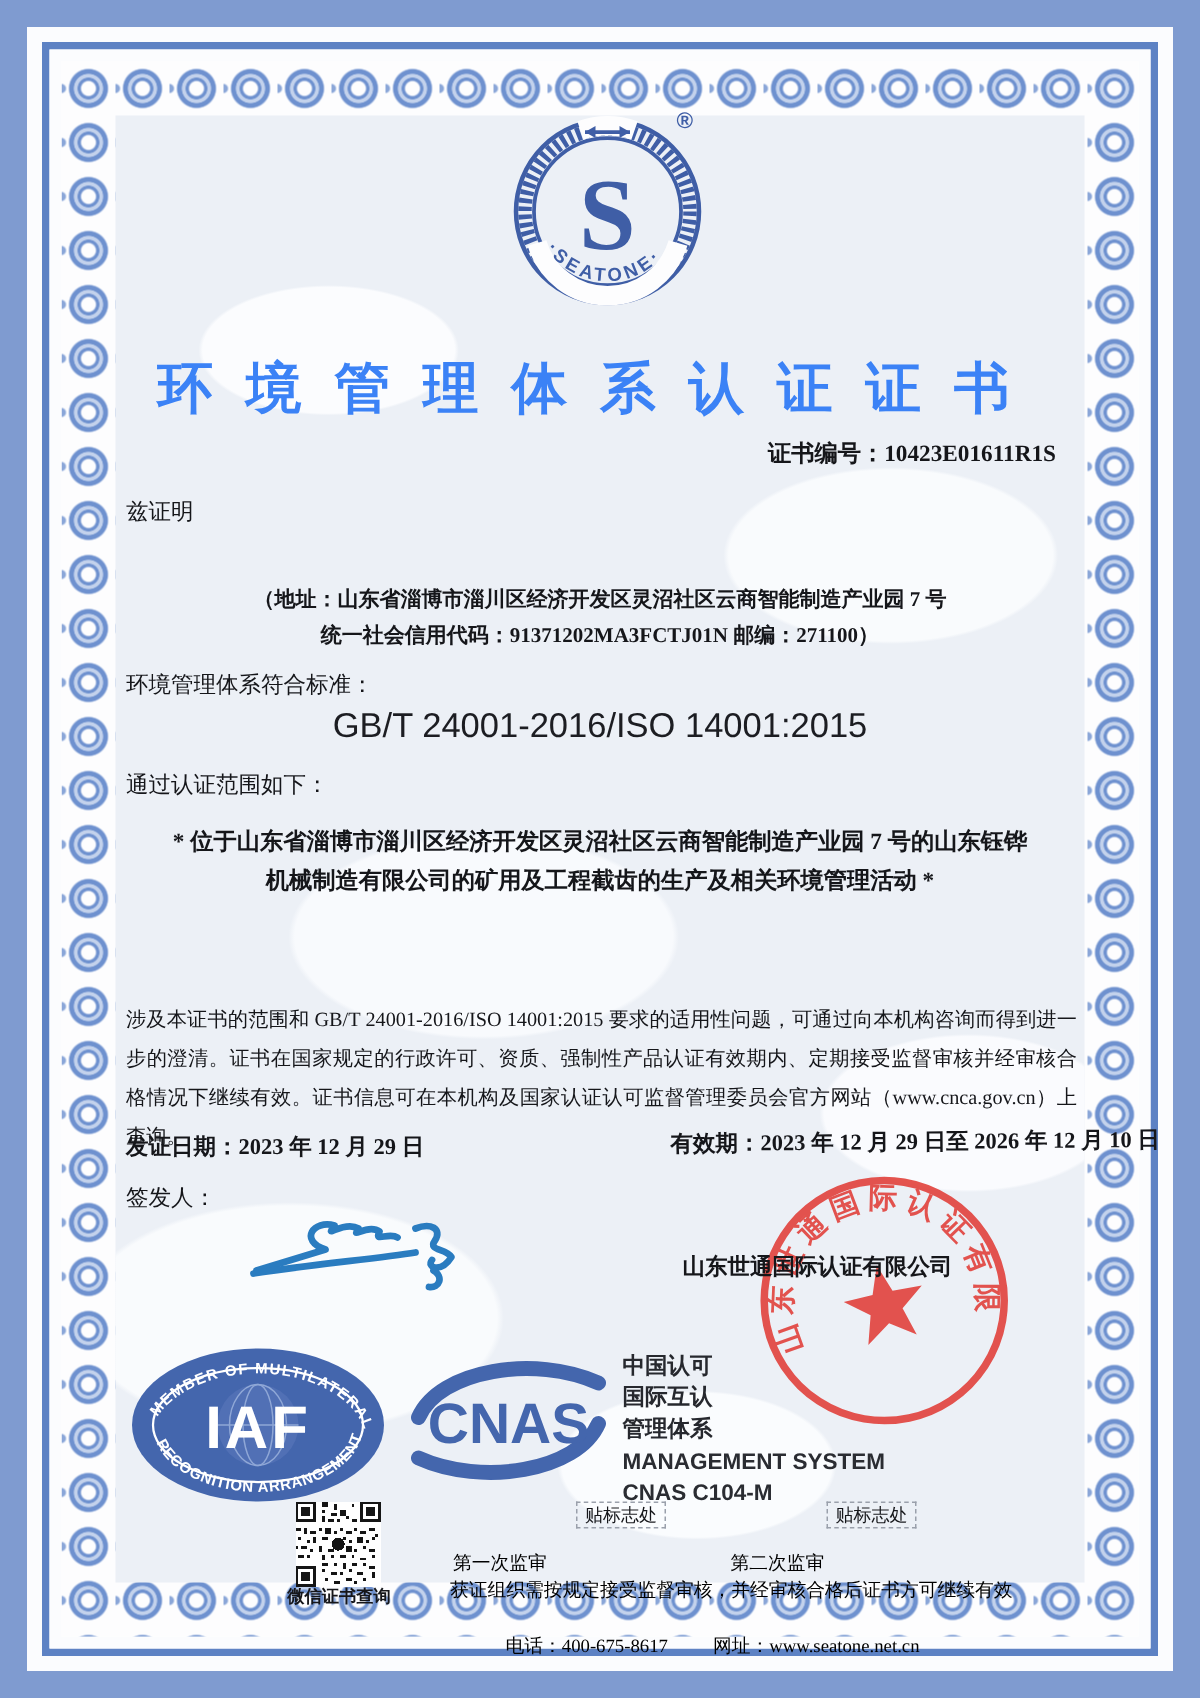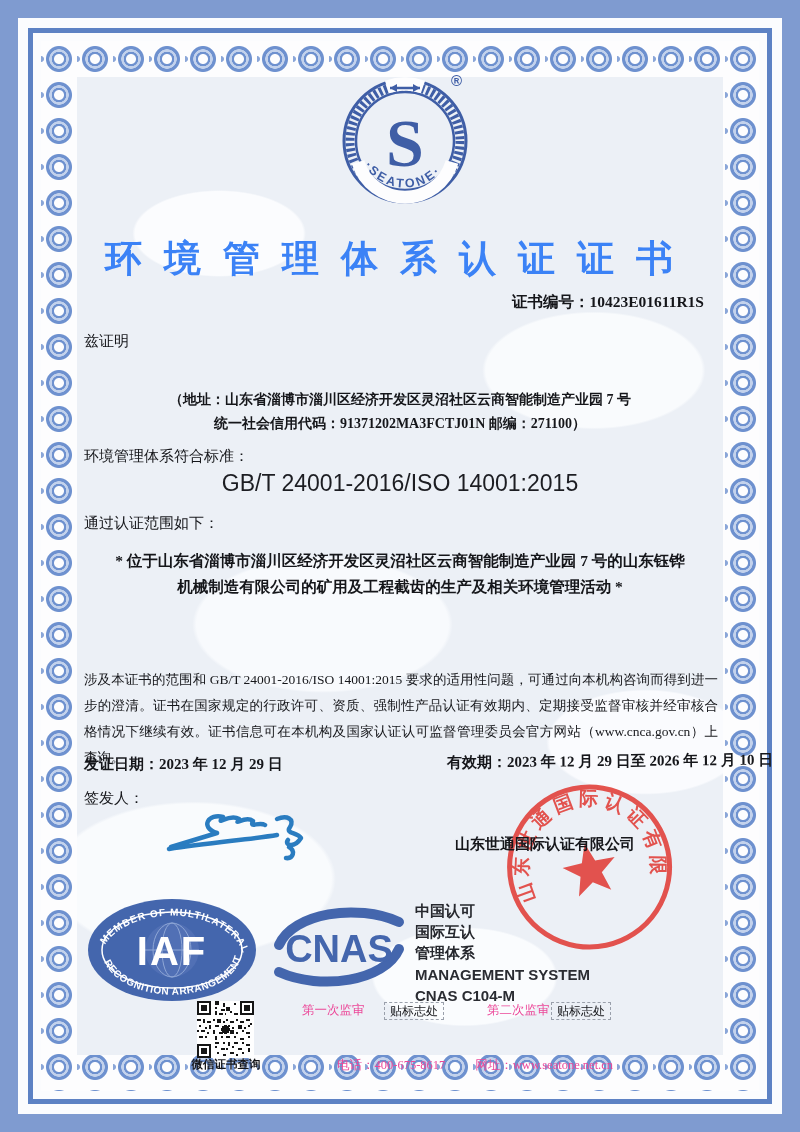--- a/index.html
+++ b/index.html
@@ -56,21 +56,21 @@
   .issuer{left:455px;top:835px;font-size:15px;font-weight:600;}
   .stampwrap{left:502px;top:779px;transform:rotate(-12deg);opacity:.9;}
   
   .iaf{left:86px;top:897px;}
   .cnas{left:270px;top:903px;}
   .cnasblock{left:415px;top:901px;font-size:15px;font-weight:600;line-height:21px;white-space:normal;color:#26282e;}
   .cnasblock .en{font-family:"Liberation Sans",sans-serif;font-weight:bold;color:#2a2c32;}
   .qr{left:197px;top:1001px;}
   .qrcap{left:186px;top:1057px;width:80px;text-align:center;font-size:11.5px;font-weight:600;}
   
-  .frow{font-size:12.5px;color:#ec4899;}
+  .frow{font-size:12.5px;color:#000000;margin-top:32px;}
   .audit1{left:302px;top:1002px;}
   .audit2{left:487px;top:1002px;}
   .tagbox{border:1px dashed #9aa0ab;padding:0 5px;line-height:16px;display:inline-block;font-size:12px;}
   .box1{left:384px;top:1001px;}
   .box2{left:551px;top:1001px;}
   .note{left:300px;top:1020px;}
   .faddr{left:342px;top:1039px;}
   .fphone{left:337px;top:1057px;display:flex;gap:30px;}
 </style>
 </head>
@@ -206,18 +206,19 @@
       </g>
     </svg>
   </div>
   <div class="t qrcap">微信证书查询</div>
 
   <div class="t frow audit1">第一次监审</div>
   <div class="t box1"><span class="tagbox">贴标志处</span></div>
   <div class="t frow audit2">第二次监审</div>
   <div class="t box2"><span class="tagbox">贴标志处</span></div>
 
+  <div class="t frow note">获证组织需按规定接受监督审核，并经审核合格后证书方可继续有效</div>
   <div class="t frow fphone">
     <span>电话：400-675-8617</span>
     <span>网址：www.seatone.net.cn</span>
   </div>
 
 </div>
 
 </body></html>

